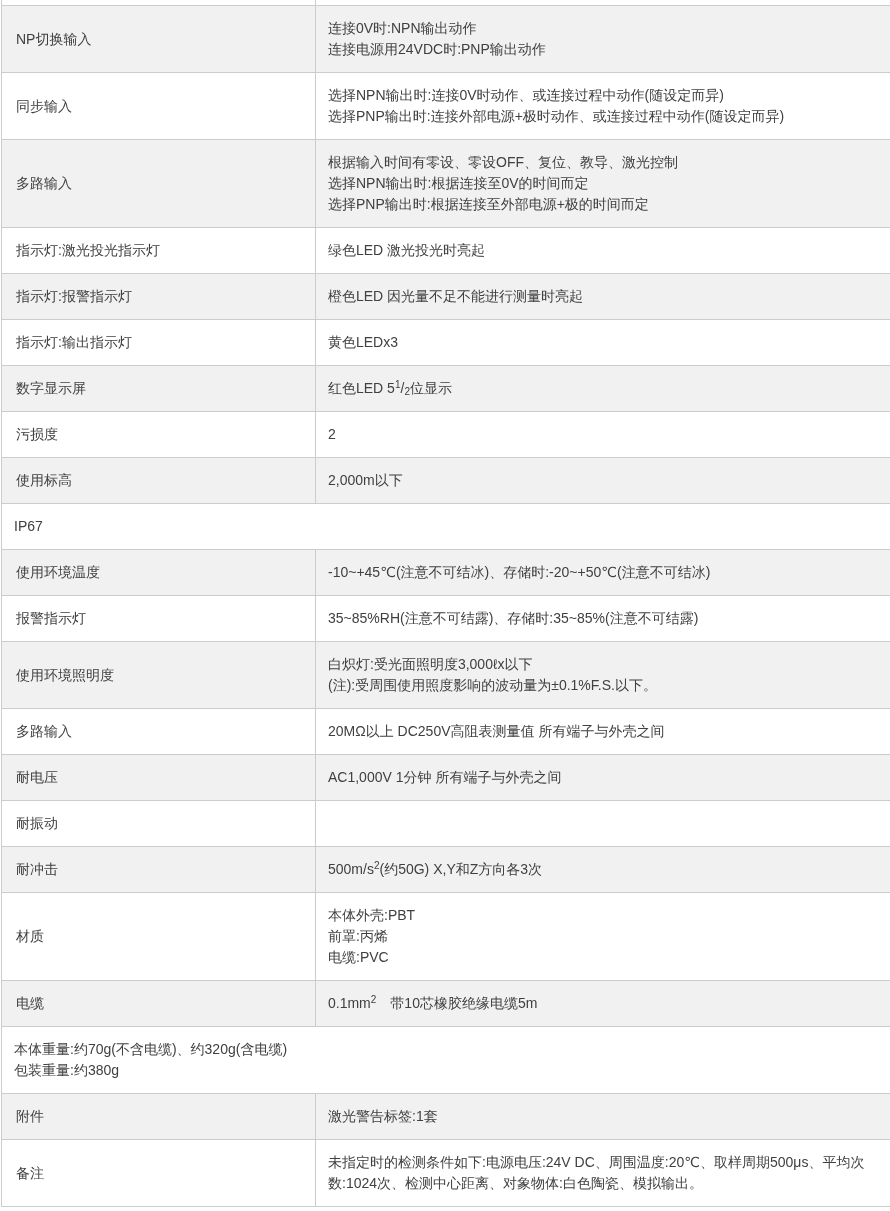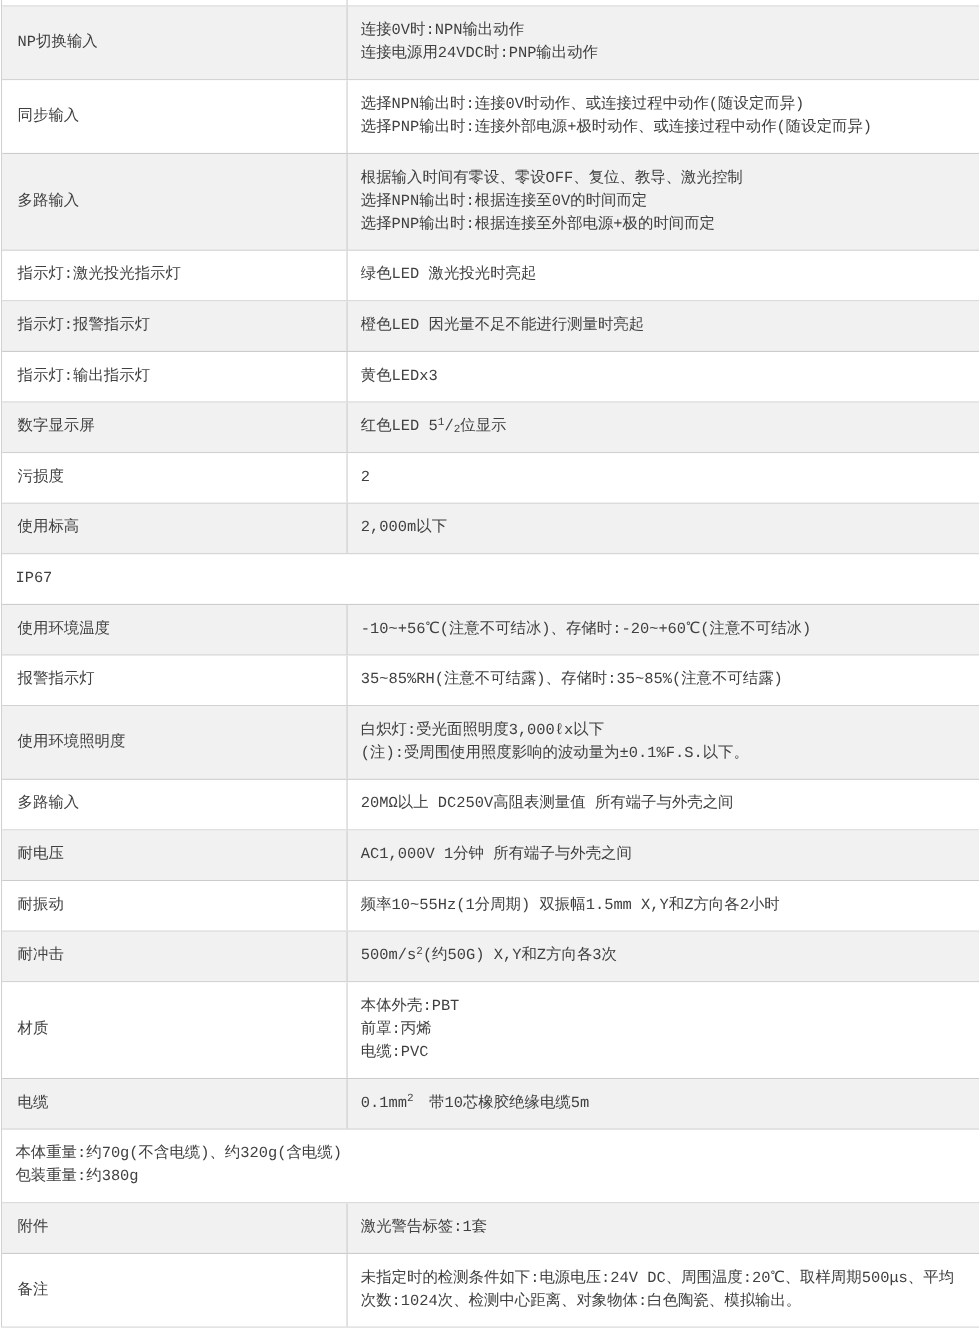--- a/index.html
+++ b/index.html
@@ -12,21 +12,20 @@
     font-family: "Liberation Sans", "DejaVu Sans", sans-serif;
     font-size: 14px;
     color: #404040;
     -webkit-font-smoothing: antialiased;
   }
   .spec-table {
     width: 888px;
     margin: 0 1px;
     border-left: 1px solid #cccccc;
     border-right: 1px solid #cccccc;
-    font-family: Liberation Mono, monospace;
   }
   .row {
     display: flex;
     border-bottom: 1px solid #cccccc;
     background: #ffffff;
   }
   .row:nth-child(even) {
     background: #f1f1f1;
   }
   .row.partial {
@@ -179,21 +178,21 @@
           <div class="line">IP67</div>
         </div>
       </div>
     </div>
     <div class="row">
       <div class="cell label">
         <div class="line">使用环境温度</div>
       </div>
       <div class="cell value">
         <div>
-          <div class="line">-10~+56℃(注意不可结冰)、存储时:-20~+60℃(注意不可结冰)</div>
+          <div class="line">-10~+45℃(注意不可结冰)、存储时:-20~+50℃(注意不可结冰)</div>
         </div>
       </div>
     </div>
     <div class="row">
       <div class="cell label">
         <div class="line">报警指示灯</div>
       </div>
       <div class="cell value">
         <div>
           <div class="line">35~85%RH(注意不可结露)、存储时:35~85%(注意不可结露)</div>
@@ -227,25 +226,20 @@
       </div>
       <div class="cell value">
         <div>
           <div class="line">AC1,000V 1分钟 所有端子与外壳之间</div>
         </div>
       </div>
     </div>
     <div class="row">
       <div class="cell label">
         <div class="line">耐振动</div>
-      </div>
-      <div class="cell value">
-        <div>
-          <div class="line">频率10~55Hz(1分周期) 双振幅1.5mm X,Y和Z方向各2小时</div>
-        </div>
       </div>
     </div>
     <div class="row">
       <div class="cell label">
         <div class="line">耐冲击</div>
       </div>
       <div class="cell value">
         <div>
           <div class="line">500m/s<sup>2</sup>(约50G) X,Y和Z方向各3次</div>
         </div>

